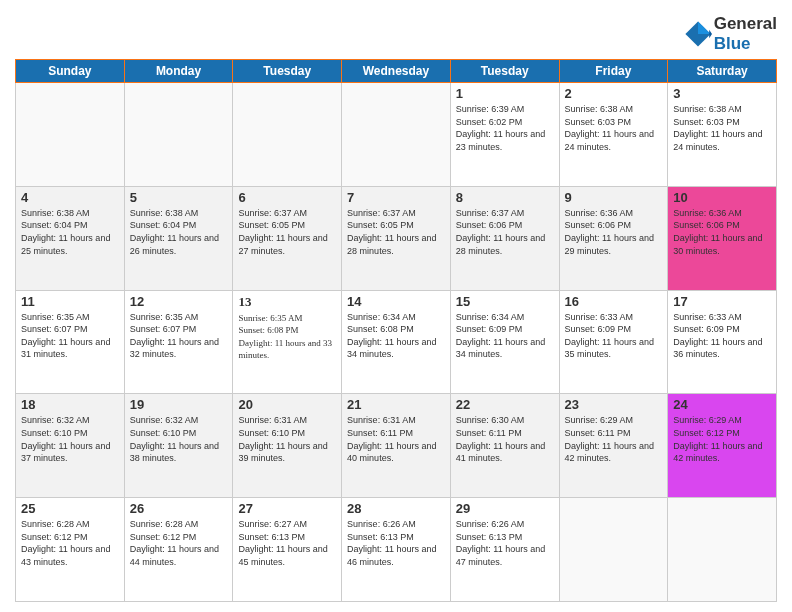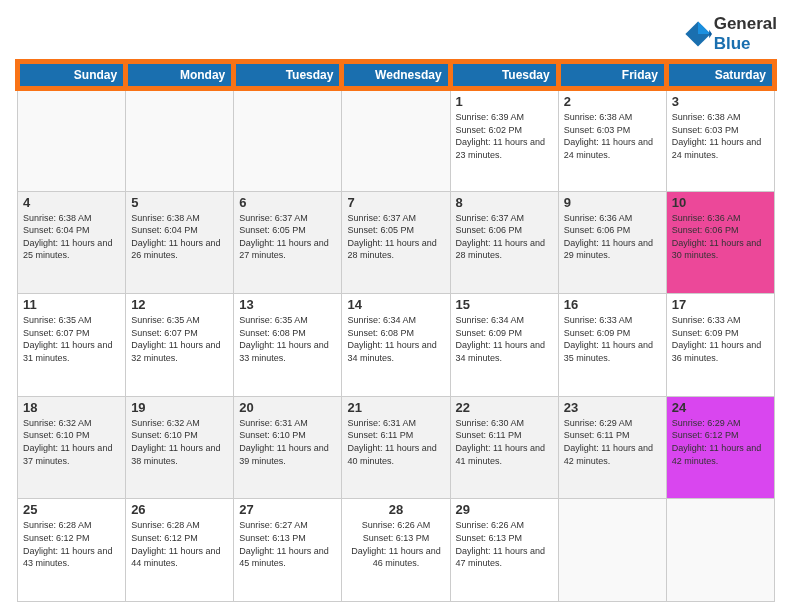--- a/index.html
+++ b/index.html
@@ -50,23 +50,23 @@
       flex: 1;
       border-collapse: collapse;
       width: 100%;
       table-layout: fixed;
     }
     .calendar th {
       background: #1a6faf;
       color: #fff;
       font-size: 12px;
       font-weight: bold;
-      text-align: right;
+      text-align: center;
       padding: 4px 6px;
-      border: 5px solid #f97316;
+      border: 1px solid #f97316;
     }
     .calendar td {
       border: 1px solid #ccc;
       vertical-align: top;
       padding: 3px 5px;
       font-size: 9.5px;
       color: #333;
       height: 88px;
     }
     .day-number {
@@ -173,21 +173,21 @@
         </tr>
         <tr>
           <td style="background: rgb(255, 255, 255);">
             <span class="day-number">11</span>
             <div class="day-info">Sunrise: 6:35 AM<br>Sunset: 6:07 PM<br>Daylight: 11 hours and 31 minutes.</div>
           </td>
           <td style="background: rgb(255, 255, 255);">
             <span class="day-number">12</span>
             <div class="day-info">Sunrise: 6:35 AM<br>Sunset: 6:07 PM<br>Daylight: 11 hours and 32 minutes.</div>
           </td>
-          <td style="background: rgb(255, 255, 255);">
+          <td style="background: rgb(255, 255, 255); font-family: Liberation Serif, serif;">
             <span class="day-number">13</span>
             <div class="day-info">Sunrise: 6:35 AM<br>Sunset: 6:08 PM<br>Daylight: 11 hours and 33 minutes.</div>
           </td>
           <td style="background: rgb(255, 255, 255);">
             <span class="day-number">14</span>
             <div class="day-info">Sunrise: 6:34 AM<br>Sunset: 6:08 PM<br>Daylight: 11 hours and 34 minutes.</div>
           </td>
           <td style="background: rgb(255, 255, 255);">
             <span class="day-number">15</span>
             <div class="day-info">Sunrise: 6:34 AM<br>Sunset: 6:09 PM<br>Daylight: 11 hours and 34 minutes.</div>
@@ -237,21 +237,21 @@
             <div class="day-info">Sunrise: 6:28 AM<br>Sunset: 6:12 PM<br>Daylight: 11 hours and 43 minutes.</div>
           </td>
           <td style="background: rgb(255, 255, 255);">
             <span class="day-number">26</span>
             <div class="day-info">Sunrise: 6:28 AM<br>Sunset: 6:12 PM<br>Daylight: 11 hours and 44 minutes.</div>
           </td>
           <td style="background: rgb(255, 255, 255);">
             <span class="day-number">27</span>
             <div class="day-info">Sunrise: 6:27 AM<br>Sunset: 6:13 PM<br>Daylight: 11 hours and 45 minutes.</div>
           </td>
-          <td style="background: rgb(255, 255, 255); text-align: center;">
+          <td style="background: rgb(255, 255, 255);">
             <span class="day-number">28</span>
             <div class="day-info">Sunrise: 6:26 AM<br>Sunset: 6:13 PM<br>Daylight: 11 hours and 46 minutes.</div>
           </td>
           <td style="background: rgb(255, 255, 255);">
             <span class="day-number">29</span>
             <div class="day-info">Sunrise: 6:26 AM<br>Sunset: 6:13 PM<br>Daylight: 11 hours and 47 minutes.</div>
           </td>
           <td class="empty" style="background: rgb(249, 249, 249);"></td>
           <td class="empty" style="background: rgb(249, 249, 249);"></td>
         </tr>

